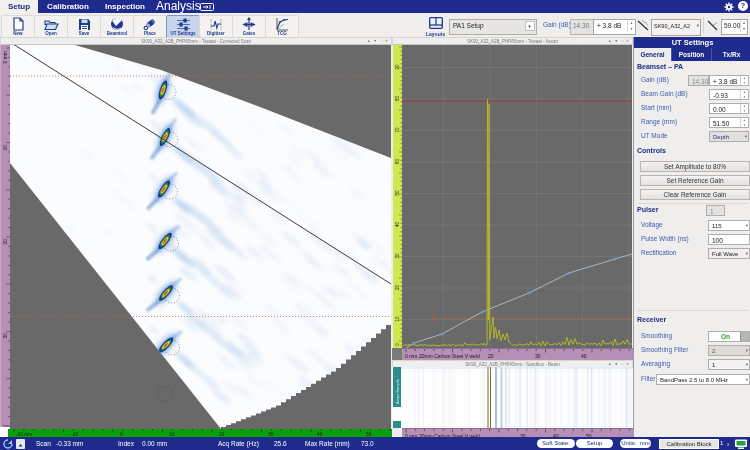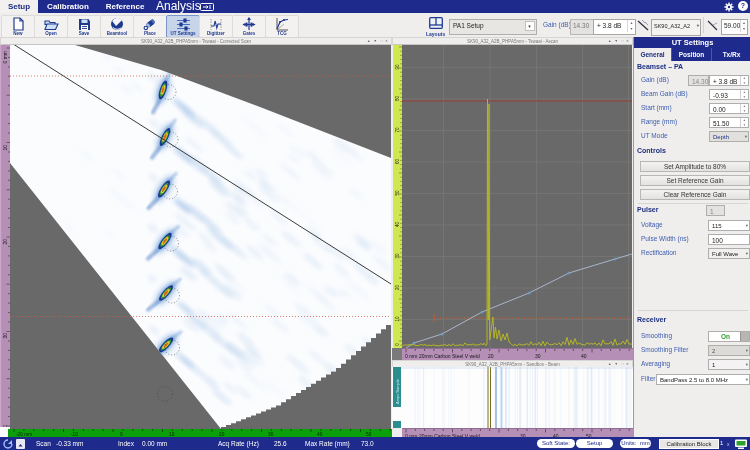--- a/index.html
+++ b/index.html
@@ -1,16 +1,16 @@
 <!DOCTYPE html>
 <html><head><meta charset="utf-8"><style>html,body{margin:0;padding:0;width:750px;height:450px;overflow:hidden;font-family:"Liberation Sans",sans-serif;background:#f0eeec}*{box-sizing:content-box}</style></head><body>
 <div style="position:absolute;left:0;top:0;width:750px;height:13px;background:#1f2b8c">
     <div style="position:absolute;left:0;top:0;width:38px;height:13px;background:#f2f1ef;color:#1c2f80;font-size:8px;font-weight:bold;text-align:center;line-height:13px">Setup</div>
     <div style="position:absolute;left:42px;top:0;width:52px;height:13px;color:#fff;font-size:8px;font-weight:bold;text-align:center;line-height:13px">Calibration</div>
-    <div style="position:absolute;left:100px;top:0;width:50px;height:13px;color:#fff;font-size:8px;font-weight:bold;text-align:center;line-height:13px">Reference</div>
+    <div style="position:absolute;left:100px;top:0;width:50px;height:13px;color:#fff;font-size:8px;font-weight:bold;text-align:center;line-height:13px">Inspection</div>
     <div style="position:absolute;left:156px;top:0;width:42px;height:13px;color:#fff;font-size:12px;font-weight:normal;text-align:center;line-height:13px">Analysis</div>
     <svg style="position:absolute;left:200px;top:2.5px" width="14" height="8" viewBox="0 0 14 8">
       <rect x="0.5" y="0.5" width="13" height="7" rx="1" fill="none" stroke="#fff" stroke-width="1"></rect>
       <path d="M3,4 h5 M8,4 l-1.5,-1.5 M8,4 l-1.5,1.5 M10,2 v4" stroke="#fff" stroke-width="1" fill="none"></path>
     </svg>
     <svg style="position:absolute;left:724px;top:2px" width="10" height="10" viewBox="0 0 10 10">
       <circle cx="5" cy="5" r="3" fill="#fff"></circle>
       <circle cx="5" cy="5" r="1.2" fill="#1f2b8c"></circle>
       <g stroke="#fff" stroke-width="1.4">
         <line x1="5" y1="0.4" x2="5" y2="2"></line>

